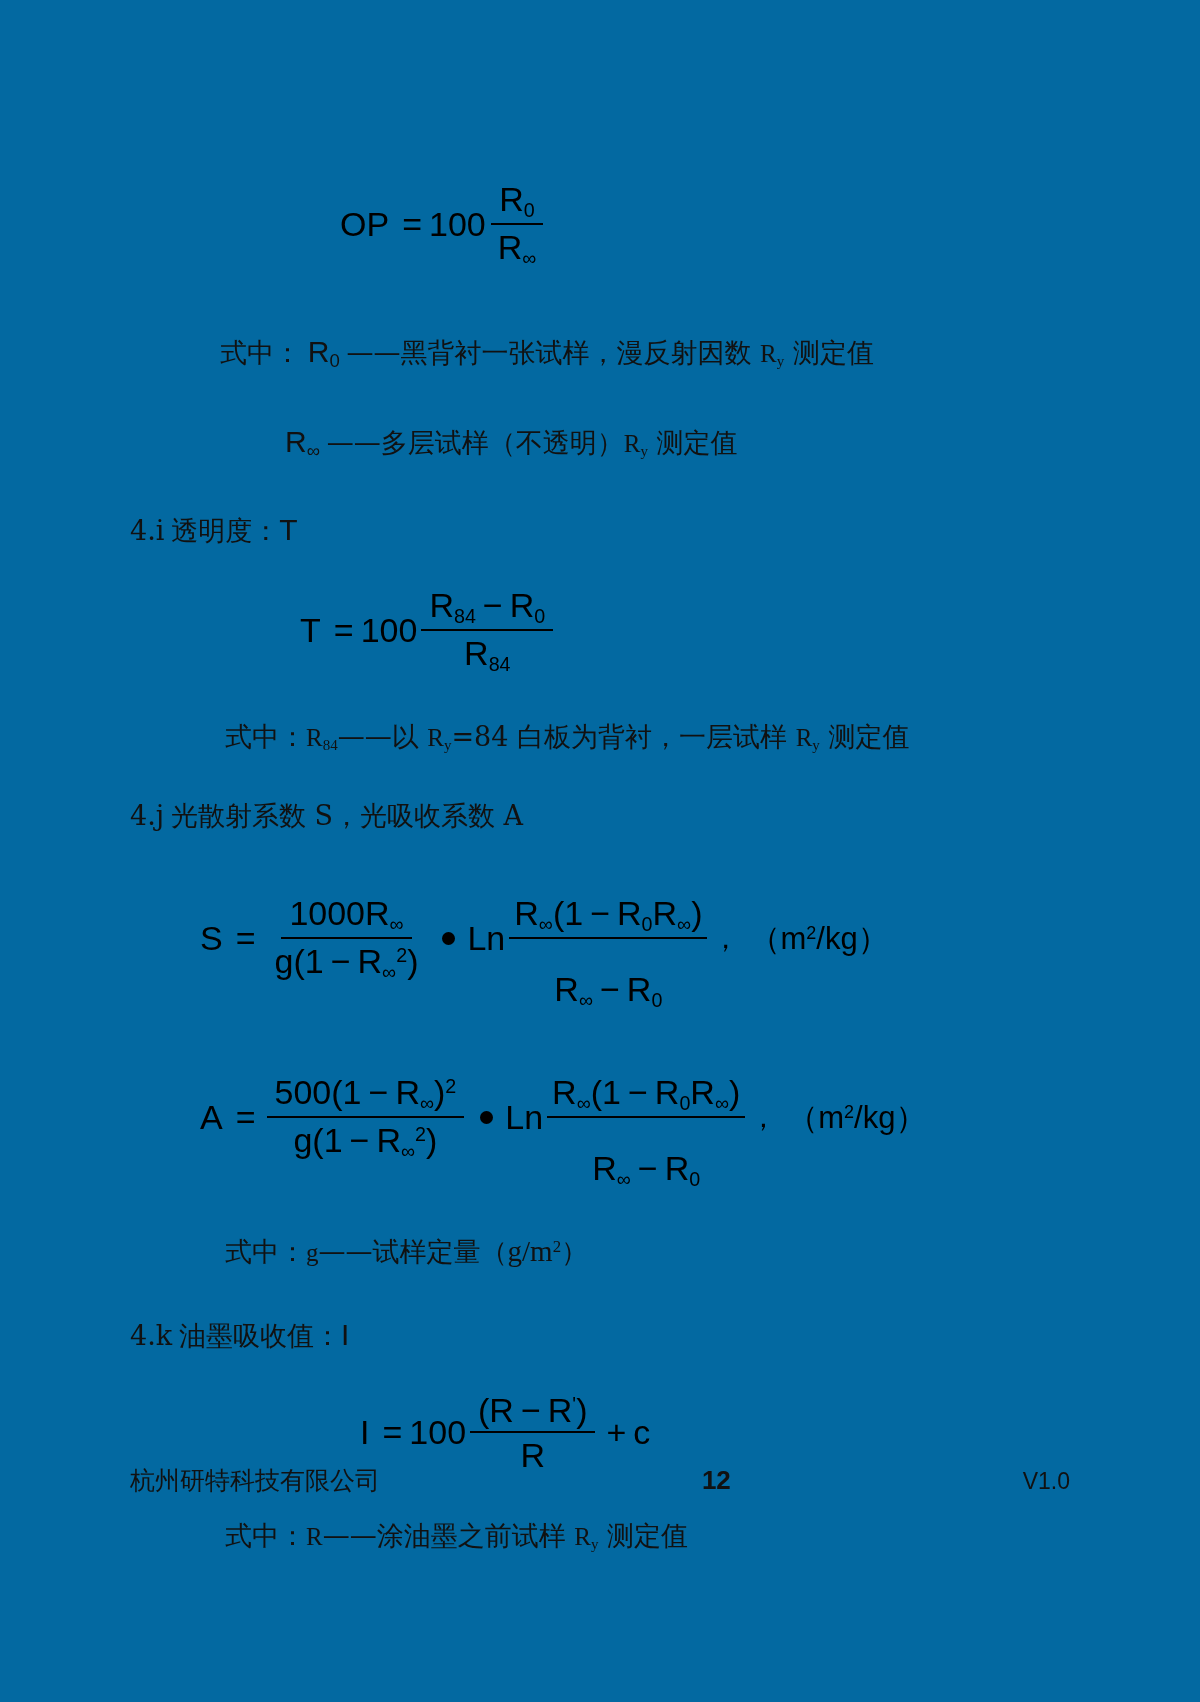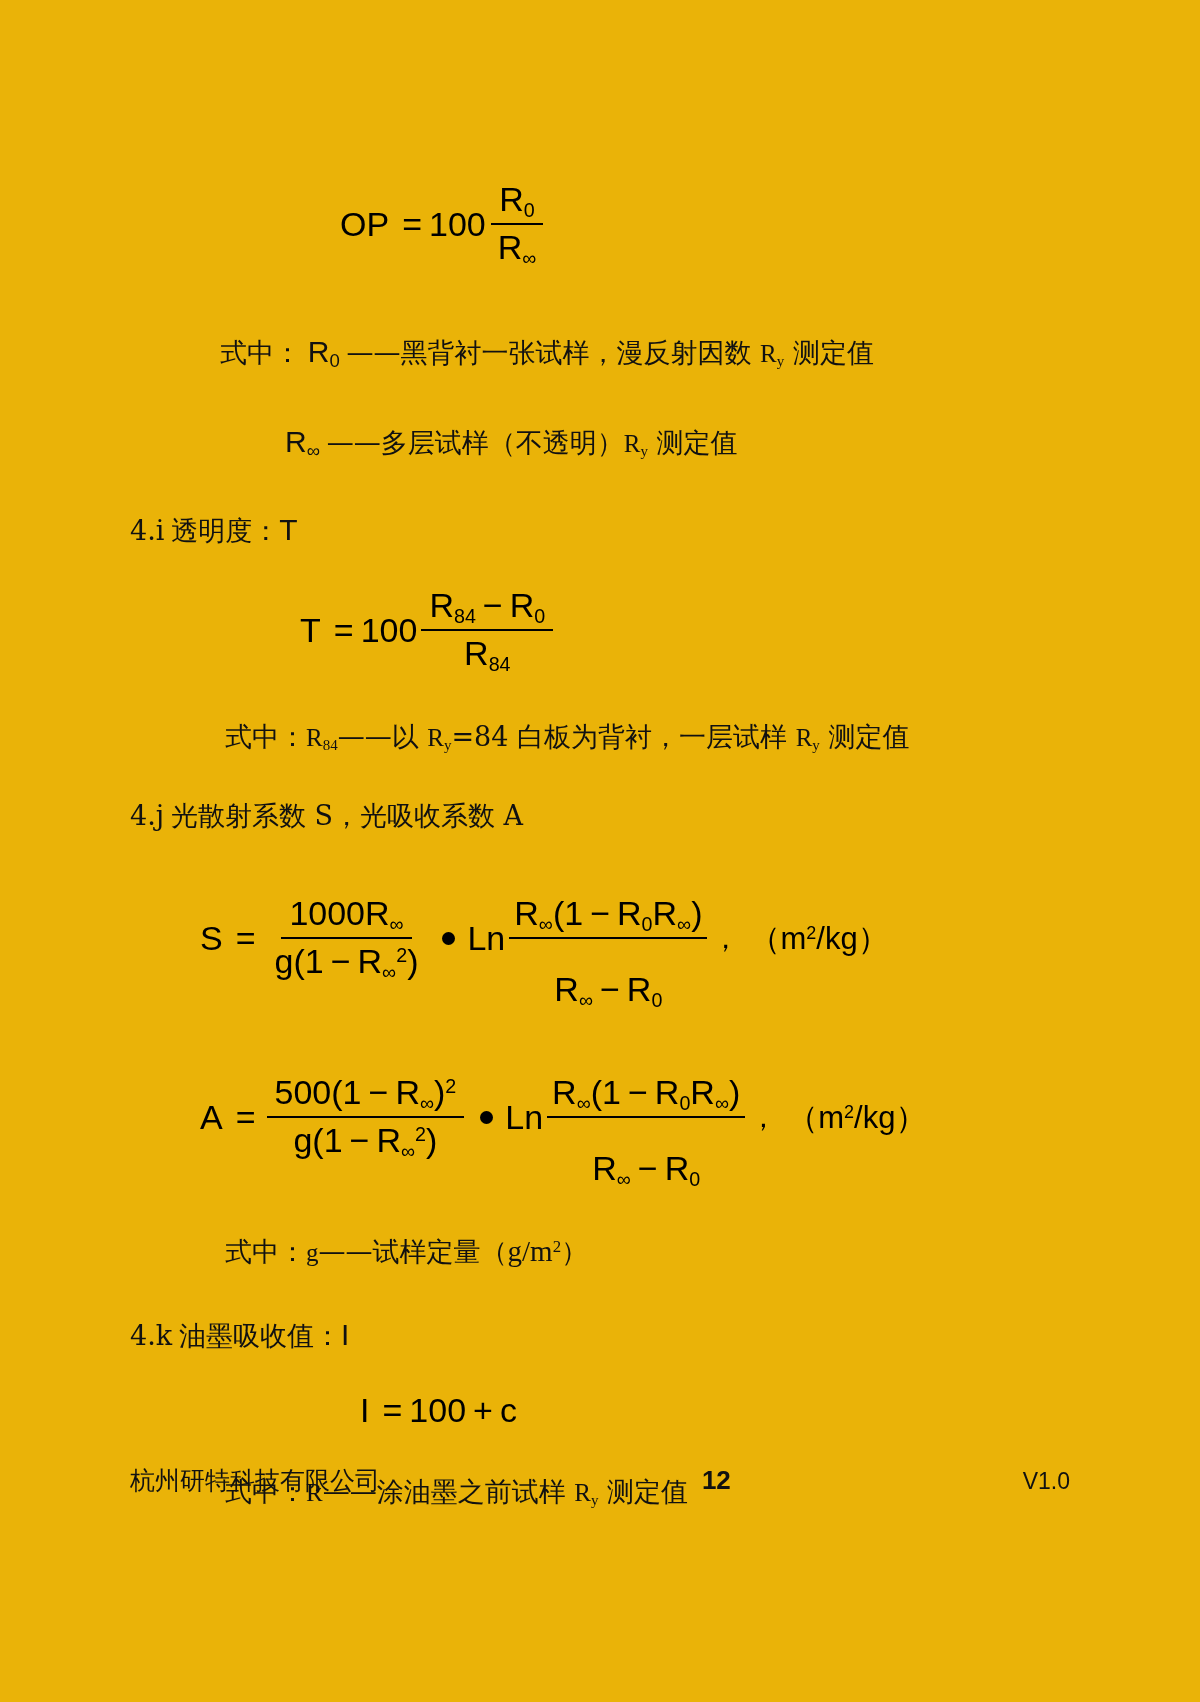--- a/index.html
+++ b/index.html
@@ -12,21 +12,21 @@
     width: 1200px;
     height: 1702px;
     position: relative;
     font-family: "Liberation Serif", "DejaVu Serif", serif;
     color: #000000;
     overflow: hidden;
   }
   .page {
     position: absolute;
     inset: 0;
-    background: #eab308;
+    background: #0369a1;
   }
   .content {
     position: absolute;
     left: 130px;
     top: 150px;
     width: 940px;
   }
 
   
   .body-line {
@@ -252,20 +252,24 @@
     <div class="row r-sect-k body-line">
       <span class="cjk">4.k</span>
       <span class="cjk">油墨吸收值：</span><span class="var">I</span>
     </div>
 
     <div class="row r-eq-i">
       <div class="eq">
         <span class="lhs">I</span>
         <span class="op">=</span>
         <span>100</span>
+        <span class="frac">
+          <span class="num"><span>(R</span><span class="op">−</span><span>R</span><sup>'</sup><span>)</span></span>
+          <span class="den">R</span>
+        </span>
         <span class="op">+</span>
         <span>c</span>
       </div>
     </div>
 
     <div class="row r-txt5 body-line">
       <span class="cjk">式中：</span><span class="ry">R</span><span class="cjk">——涂油墨之前试样 </span><span class="ry"><span>R</span><sub>y</sub></span><span class="cjk"> 测定值</span>
     </div>
 
   </div>

